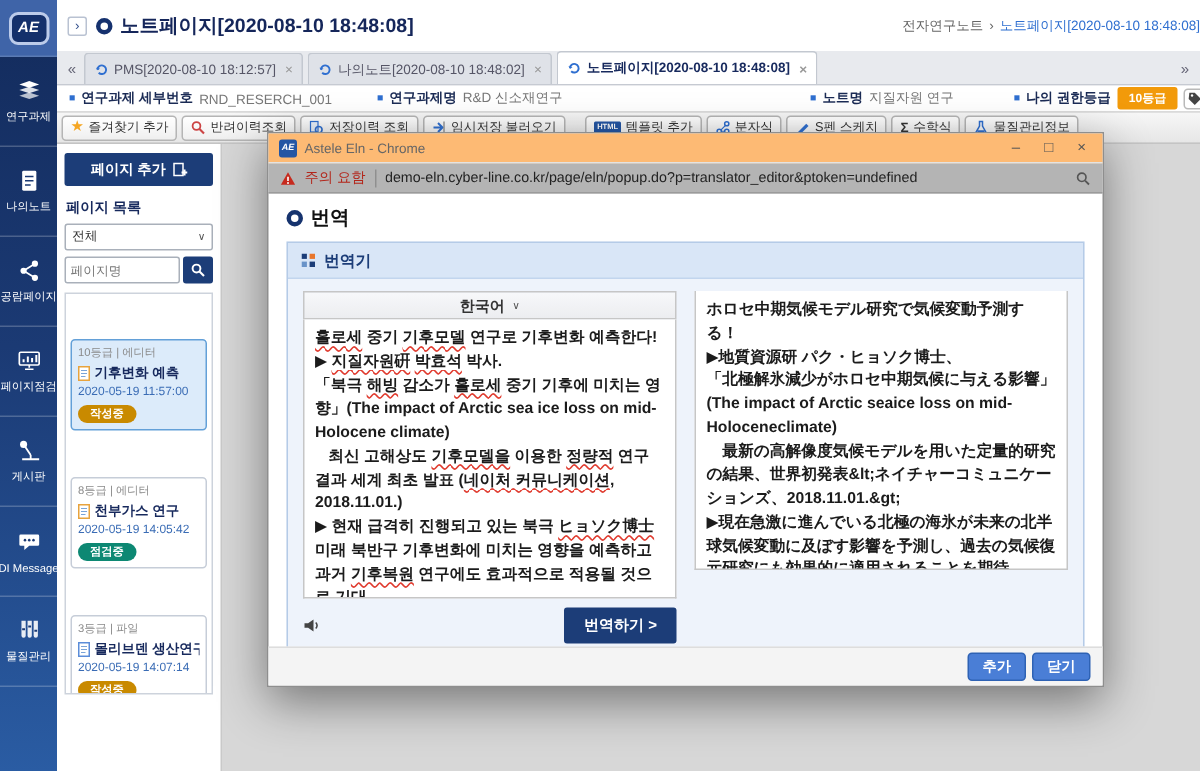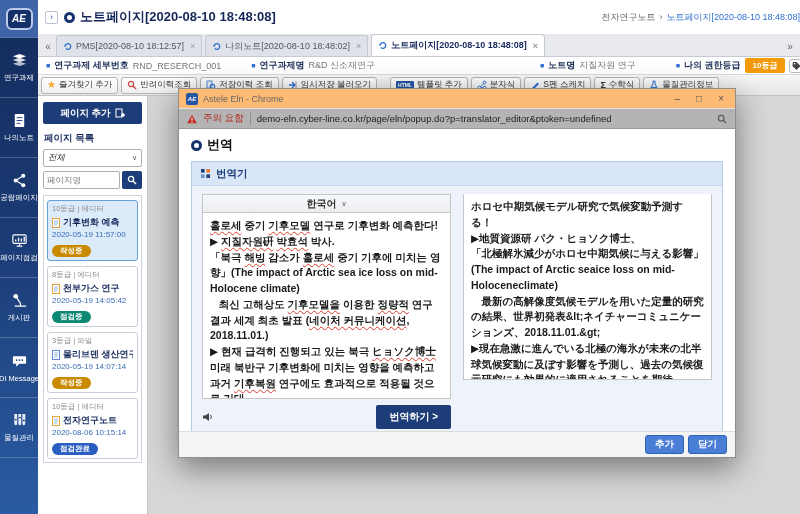--- a/index.html
+++ b/index.html
@@ -65,30 +65,30 @@
   .tb-gap { margin-left:10px; }
 
   
   .page-panel { position:absolute; left:38px; top:96px; width:110px; height:418px; background:#fff;
     border-right:1px solid #c9c9c9; padding:6px 5px; z-index:1; }
   .add-page-btn { width:100%; height:22px; background:#1c3d78; border:none; border-radius:2px; color:#fff;
     font-size:9.5px; font-weight:bold; display:flex; align-items:center; justify-content:center; gap:4px; cursor:pointer; }
   .add-page-btn svg { width:10px; height:10px; }
   .list-title { font-size:9.5px; font-weight:bold; color:#17295d; margin:8px 0 4px 1px; }
   .filter-select { height:18px; border:1px solid #a9b0ba; border-radius:2px; background:#fff;
-    display:flex; align-items:center; justify-content:space-between; padding:0 4px; font-size:8.5px; color:#333; cursor:pointer;font-style:italic; }
+    display:flex; align-items:center; justify-content:space-between; padding:0 4px; font-size:8.5px; color:#333; cursor:pointer; }
   .filter-select .caret { font-size:7px; color:#555; }
   .search-row { display:flex; gap:2px; margin-top:4px; }
   .search-row input { flex:1; min-width:0; height:18px; border:1px solid #a9b0ba; border-radius:2px; font-size:8.5px; padding:0 3px;
     font-family:inherit; color:#333; }
   .search-btn { width:20px; height:18px; background:#1c3d78; border:none; border-radius:2px;
     display:flex; align-items:center; justify-content:center; cursor:pointer; }
   .card-list { margin-top:6px; border:1px solid #cdd3dc; padding:4px 3px; height:268px;
     display:flex; flex-direction:column; gap:5px; overflow:hidden; }
-  .card { border:1px solid #c6cdd8; border-radius:3px; background:#fff; padding:3px 4px; cursor:pointer; }
+  .card { border:1px solid #c6cdd8; border-radius:3px; background:#fff; padding:3px 4px; cursor:pointer;margin-top:26px; }
   .card.selected { background:#dcebfa; border-color:#63a0d8; }
   .card .meta { font-size:7.5px; color:#8a8a8a; }
   .card .trow { display:flex; align-items:center; gap:3px; margin:2px 0 1px; }
   .card .trow svg { width:8px; height:10px; flex:none; }
   .card .ct { font-size:9px; font-weight:bold; color:#17295d; white-space:nowrap; overflow:hidden; }
   .card .date { font-size:8px; color:#3a6cb5; }
   .status-badge { display:inline-block; margin-top:3px; font-size:7.5px; font-weight:bold; color:#fff;
     padding:1px 8px; border-radius:8px; background:#c98a00; }
 
   

